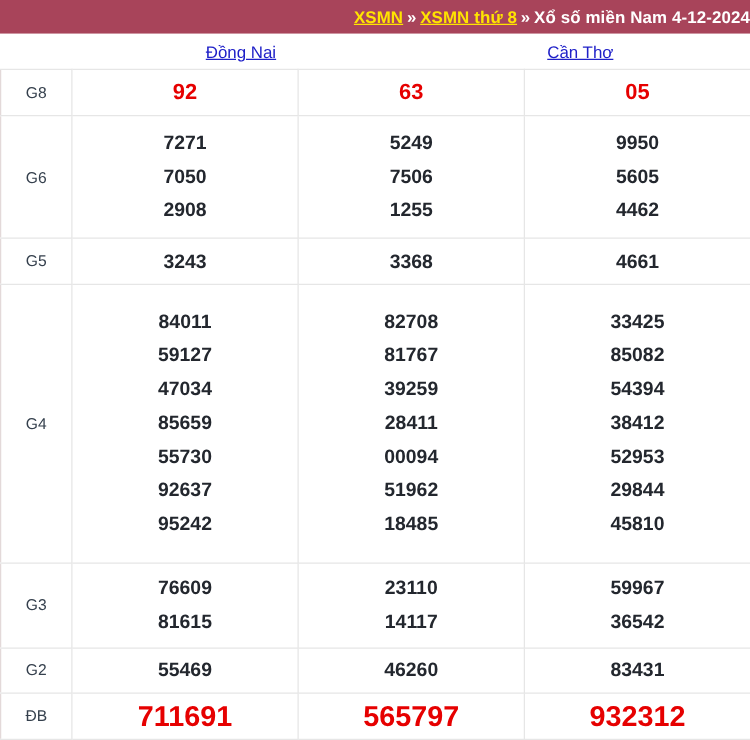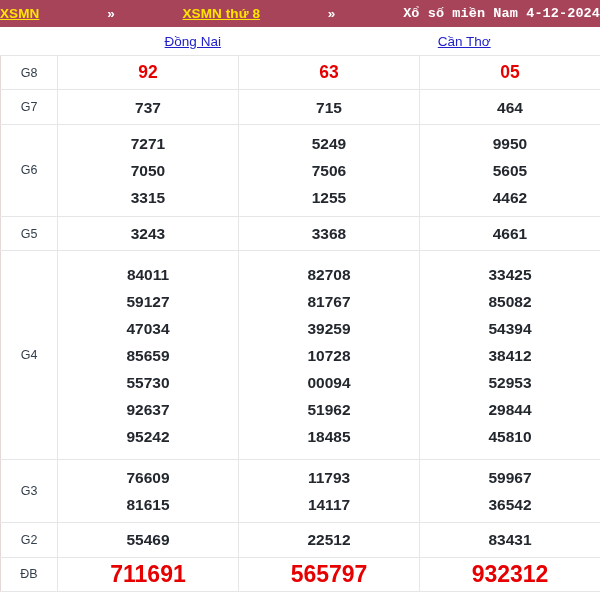--- a/index.html
+++ b/index.html
@@ -24,40 +24,39 @@
   }
 
   
   .title-bar {
     height: 27px;
     min-height: 27px;
     background: #a8445a;
     color: #ffffff;
     display: flex;
     align-items: center;
-    justify-content: space-between;
+    justify-content: flex-end;
     font-size: 13.5px;
     font-weight: bold;
     letter-spacing: 0.1px;
     white-space: nowrap;
     box-sizing: border-box;
   }
   .title-bar .crumb-link {
     color: #ffe400;
     text-decoration: underline;
     cursor: pointer;
   }
   .title-bar .sep {
     color: #ffffff;
     margin: 0 3px;
     font-weight: bold;
   }
   .title-bar .plain {
     color: #ffffff;
-    font-family: Liberation Mono, monospace;
   }
 
   
   .prov-head {
     display: flex;
     height: 28px;
     min-height: 28px;
     box-sizing: border-box;
     background: #ffffff;
   }
@@ -163,37 +162,25 @@
             <span class="num-line">92</span>
           </td>
           <td class="num-cell red">
             <span class="num-line">63</span>
           </td>
           <td class="num-cell red">
             <span class="num-line">05</span>
           </td>
         </tr>
         <tr>
-          <td class="prize-label">G7</td>
-          <td class="num-cell">
-            <span class="num-line">737</span>
-          </td>
-          <td class="num-cell">
-            <span class="num-line">715</span>
-          </td>
-          <td class="num-cell">
-            <span class="num-line">464</span>
-          </td>
-        </tr>
-        <tr>
           <td class="prize-label">G6</td>
           <td class="num-cell">
             <span class="num-line">7271</span>
             <span class="num-line">7050</span>
-            <span class="num-line">3315</span>
+            <span class="num-line">2908</span>
           </td>
           <td class="num-cell">
             <span class="num-line">5249</span>
             <span class="num-line">7506</span>
             <span class="num-line">1255</span>
           </td>
           <td class="num-cell">
             <span class="num-line">9950</span>
             <span class="num-line">5605</span>
             <span class="num-line">4462</span>
@@ -219,21 +206,21 @@
             <span class="num-line">47034</span>
             <span class="num-line">85659</span>
             <span class="num-line">55730</span>
             <span class="num-line">92637</span>
             <span class="num-line">95242</span>
           </td>
           <td class="num-cell">
             <span class="num-line">82708</span>
             <span class="num-line">81767</span>
             <span class="num-line">39259</span>
-            <span class="num-line">10728</span>
+            <span class="num-line">28411</span>
             <span class="num-line">00094</span>
             <span class="num-line">51962</span>
             <span class="num-line">18485</span>
           </td>
           <td class="num-cell">
             <span class="num-line">33425</span>
             <span class="num-line">85082</span>
             <span class="num-line">54394</span>
             <span class="num-line">38412</span>
             <span class="num-line">52953</span>
@@ -241,35 +228,35 @@
             <span class="num-line">45810</span>
           </td>
         </tr>
         <tr>
           <td class="prize-label">G3</td>
           <td class="num-cell">
             <span class="num-line">76609</span>
             <span class="num-line">81615</span>
           </td>
           <td class="num-cell">
-            <span class="num-line">11793</span>
+            <span class="num-line">23110</span>
             <span class="num-line">14117</span>
           </td>
           <td class="num-cell">
             <span class="num-line">59967</span>
             <span class="num-line">36542</span>
           </td>
         </tr>
         <tr>
           <td class="prize-label">G2</td>
           <td class="num-cell">
             <span class="num-line">55469</span>
           </td>
           <td class="num-cell">
-            <span class="num-line">22512</span>
+            <span class="num-line">46260</span>
           </td>
           <td class="num-cell">
             <span class="num-line">83431</span>
           </td>
         </tr>
         <tr>
           <td class="prize-label">ĐB</td>
           <td class="num-cell db">
             <span class="num-line">711691</span>
           </td>

